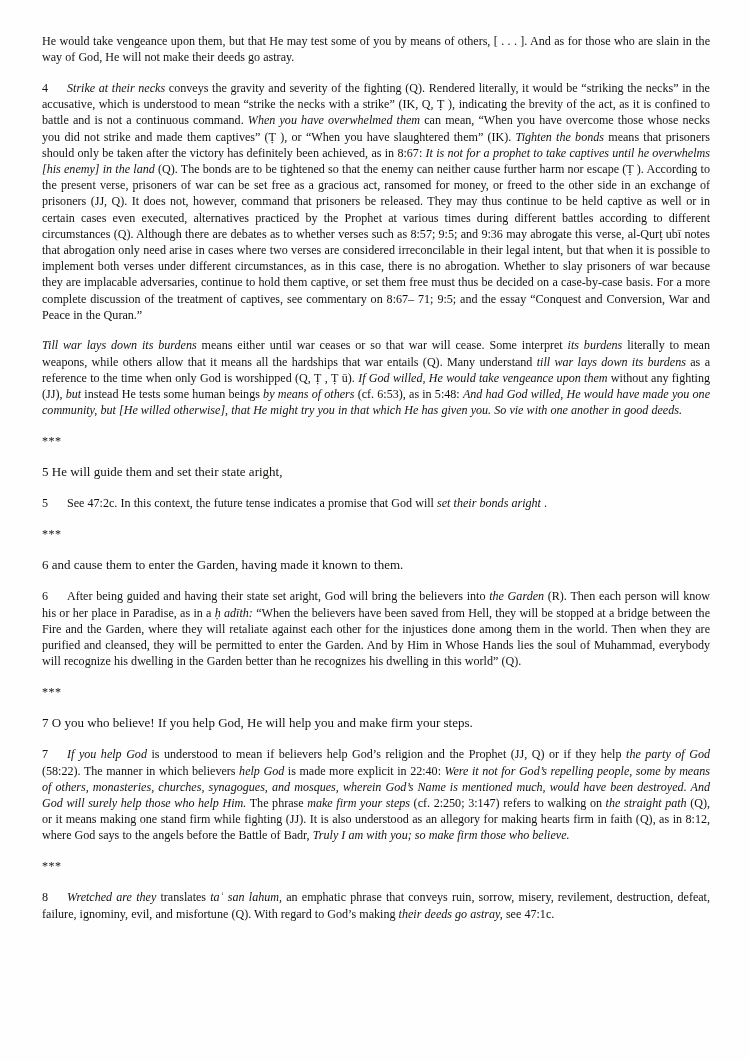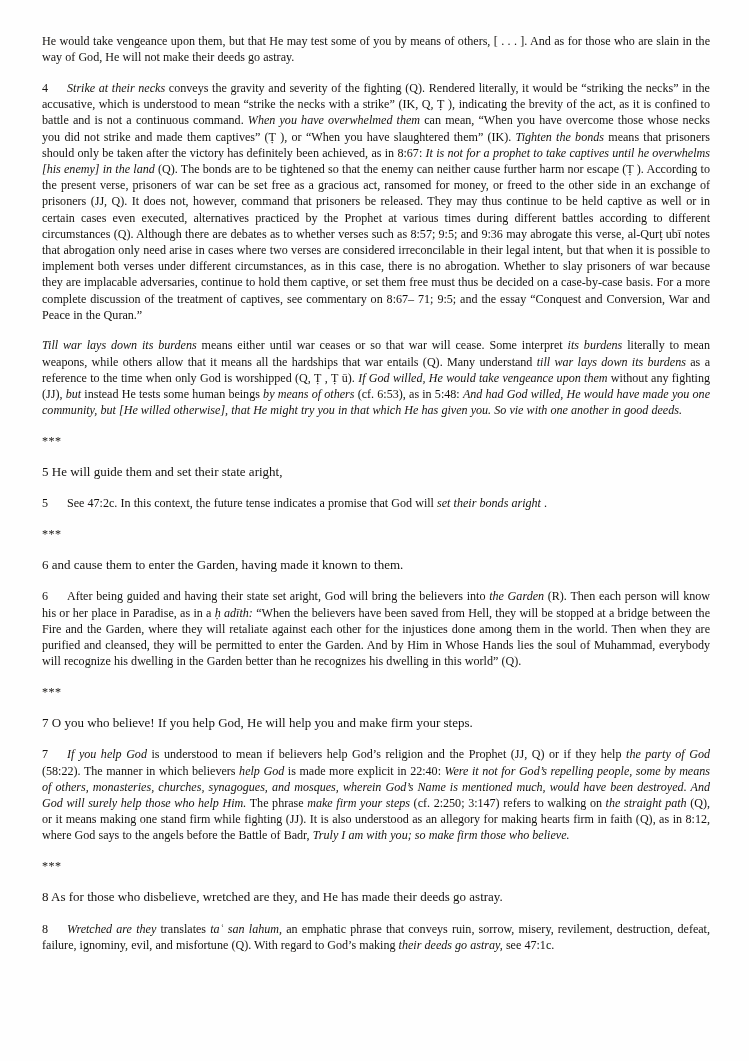--- a/index.html
+++ b/index.html
@@ -69,16 +69,15 @@
       <p class="stars">***</p>
       <p class="verse"><span>5 He will guide them and set their state aright,</span></p>
       <p class="para"><span class="numlead">5</span><span>See 47:2c. In this context, the future tense indicates a promise that God will </span><i>set their bonds aright</i><span> .</span></p>
       <p class="stars">***</p>
       <p class="verse"><span>6 and cause them to enter the Garden, having made it known to them.</span></p>
       <p class="para"><span class="numlead">6</span><span>After being guided and having their state set aright, God will bring the believers into </span><i>the Garden</i><span> (R). Then each person will know his or her place in Paradise, as in a </span><i>ḥ adīth:</i><span> “When the believers have been saved from Hell, they will be stopped at a bridge between the Fire and the Garden, where they will retaliate against each other for the injustices done among them in the world. Then when they are purified and cleansed, they will be permitted to enter the Garden. And by Him in Whose Hands lies the soul of Muhammad, everybody will recognize his dwelling in the Garden better than he recognizes his dwelling in this world” (Q).</span></p>
       <p class="stars">***</p>
       <p class="verse"><span>7 O you who believe! If you help God, He will help you and make firm your steps.</span></p>
       <p class="para"><span class="numlead">7</span><i>If you help God</i><span> is understood to mean if believers help God’s religion and the Prophet (JJ, Q) or if they help </span><i>the party of God</i><span> (58:22). The manner in which believers </span><i>help God</i><span> is made more explicit in 22:40: </span><i>Were it not for God’s repelling people, some by means of others, monasteries, churches, synagogues, and mosques, wherein God’s Name is mentioned much, would have been destroyed. And God will surely help those who help Him.</i><span> The phrase </span><i>make firm your steps</i><span> (cf. 2:250; 3:147) refers to walking on </span><i>the straight path</i><span> (Q), or it means making one stand firm while fighting (JJ). It is also understood as an allegory for making hearts firm in faith (Q), as in 8:12, where God says to the angels before the Battle of Badr, </span><i>Truly I am with you; so make firm those who believe.</i></p>
       <p class="stars">***</p>
-      <p class="verse"><span>8 As for those who disbelieve, wretched are they, and He has made their deeds go astray.</span></p>
       <p class="para"><span class="numlead">8</span><i>Wretched are they</i><span> translates </span><i>taʿ san lahum,</i><span> an emphatic phrase that conveys ruin, sorrow, misery, revilement, destruction, defeat, failure, ignominy, evil, and misfortune (Q). With regard to God’s making </span><i>their deeds go astray,</i><span> see 47:1c.</span></p>
     </div>
 </div>
 
 </body></html>

